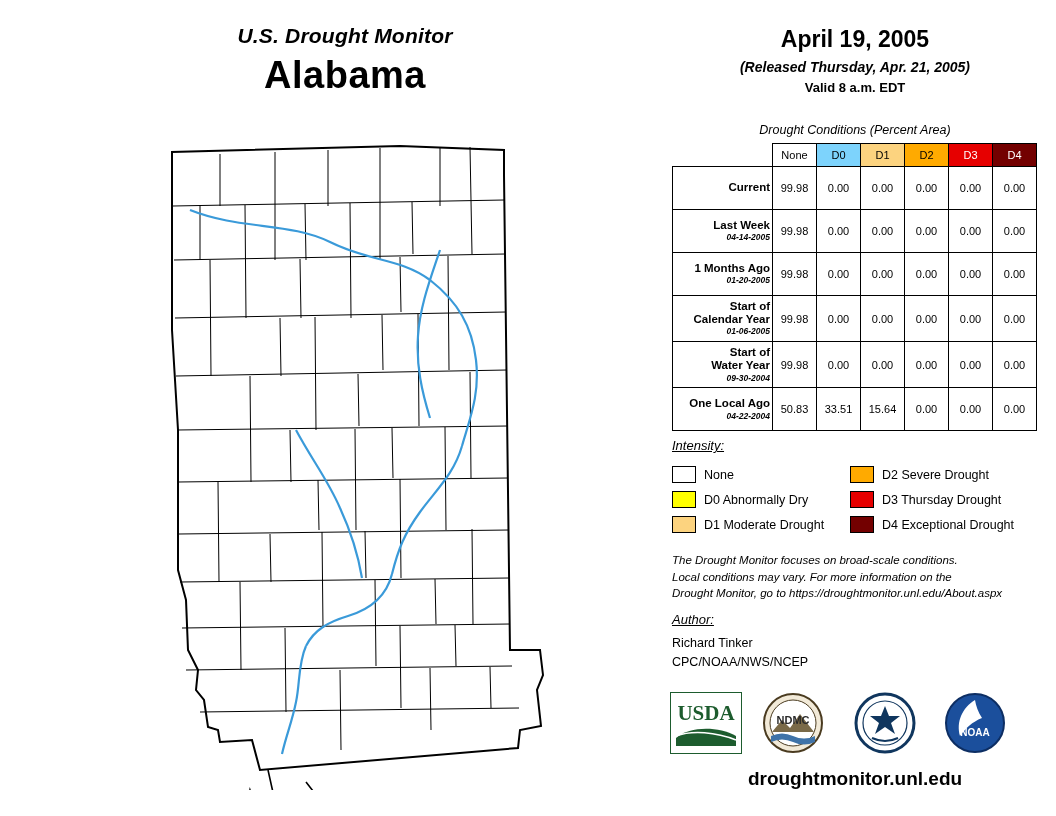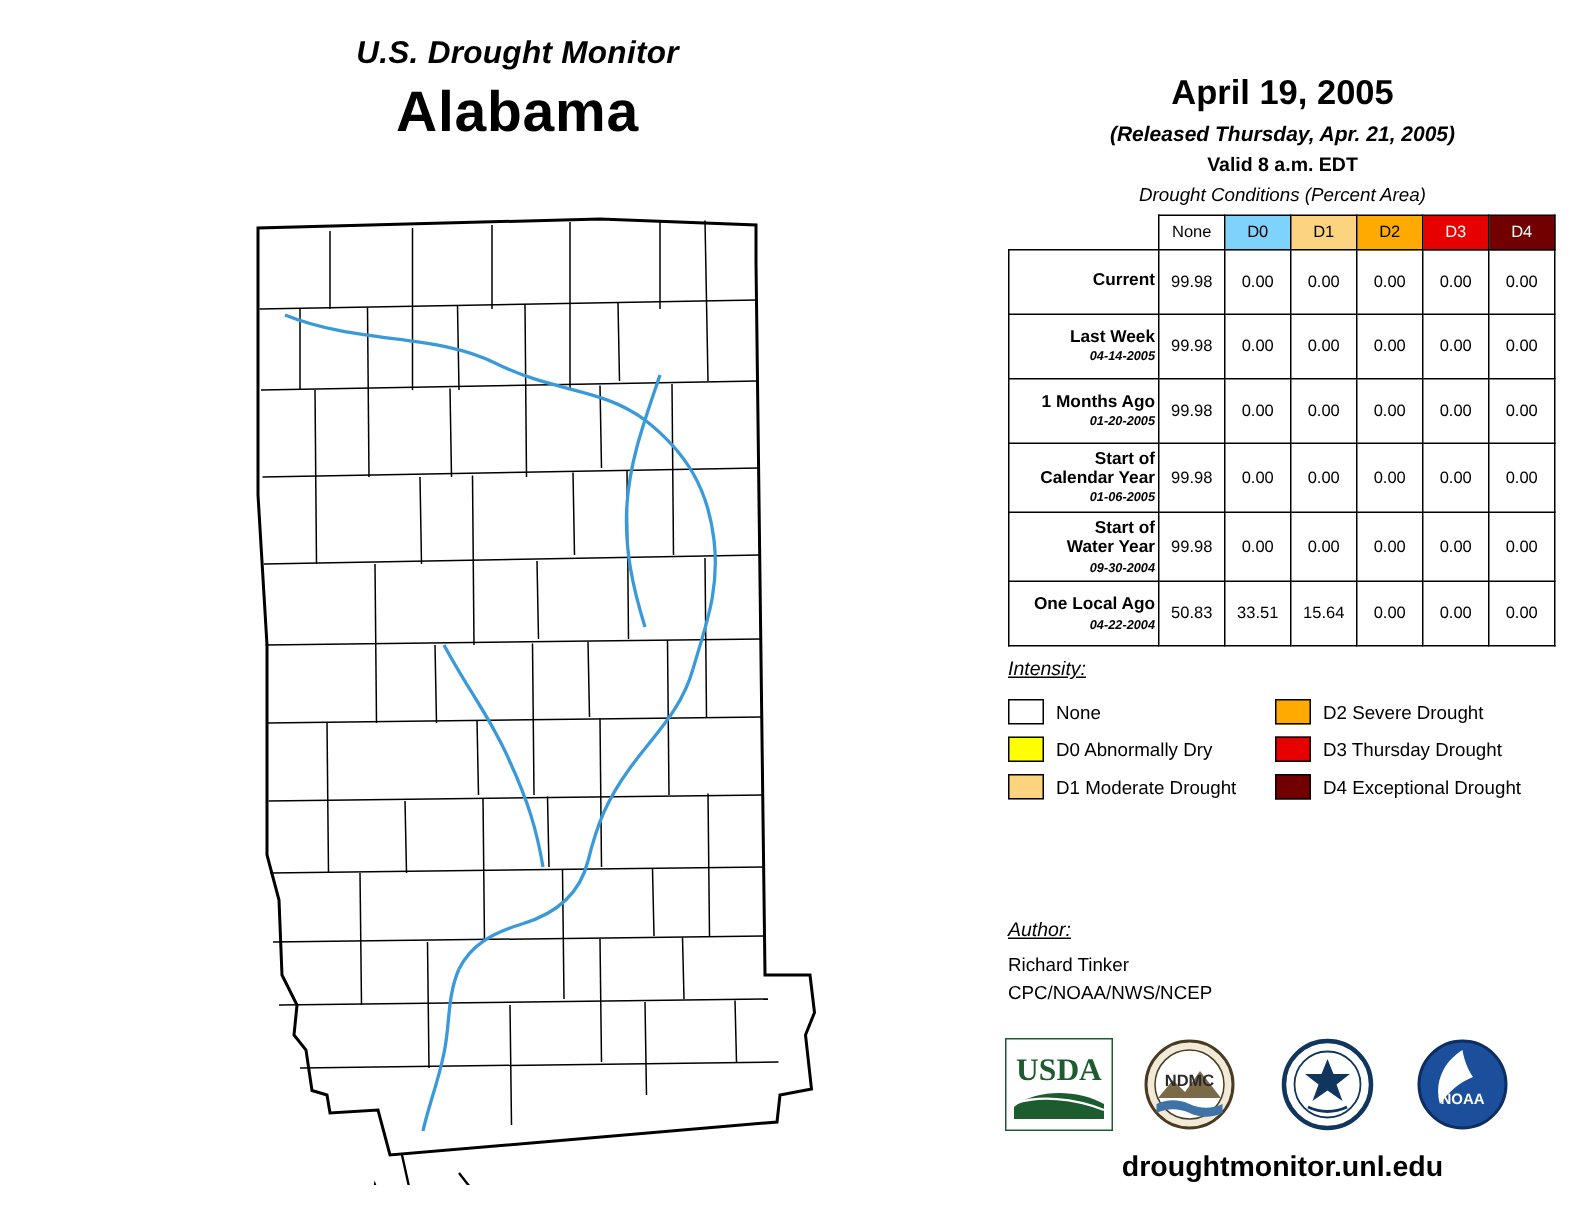--- a/index.html
+++ b/index.html
@@ -56,21 +56,20 @@
   #right-header {
     position: absolute;
     left: 660px;
     top: 26px;
     width: 390px;
     text-align: center;
   }
   #date-line {
     font-size: 23px;
     font-weight: bold;
-    margin-top: 22px;
   }
   #released-line {
     font-size: 14px;
     font-weight: bold;
     font-style: italic;
     margin-top: 6px;
   }
   #valid-line {
     font-size: 13px;
     font-weight: bold;
@@ -439,20 +438,25 @@
     <div class="legend-item">
       <span class="swatch" style="background:#fcd37f"></span>
       <span>D1 Moderate Drought</span>
     </div>
     <div class="legend-item">
       <span class="swatch" style="background:#730000"></span>
       <span>D4 Exceptional Drought</span>
     </div>
   </div>
 
+  <div id="notes">
+    <div>The Drought Monitor focuses on broad-scale conditions.</div>
+    <div>Local conditions may vary. For more information on the</div>
+    <div>Drought Monitor, go to https://droughtmonitor.unl.edu/About.aspx</div>
+  </div>
 
   <div id="author-label">Author:</div>
   <div id="author-block">
     <div>Richard Tinker</div>
     <div>CPC/NOAA/NWS/NCEP</div>
   </div>
 
   <div id="logos">
 
     <div class="logo" id="logo-usda">

